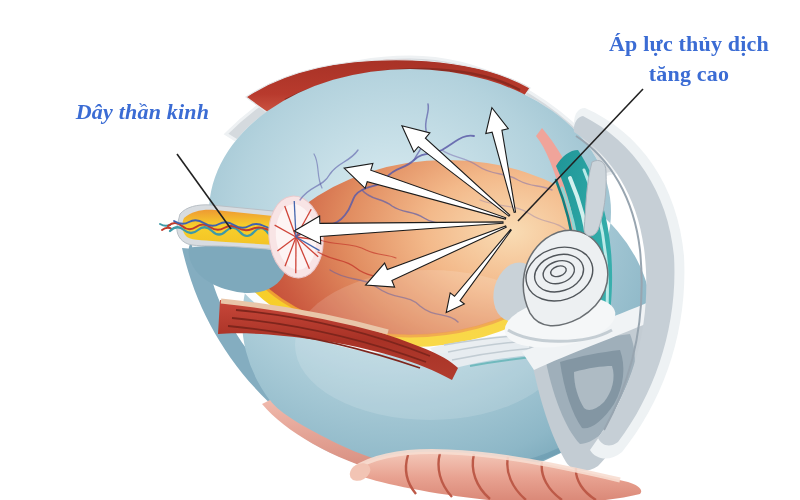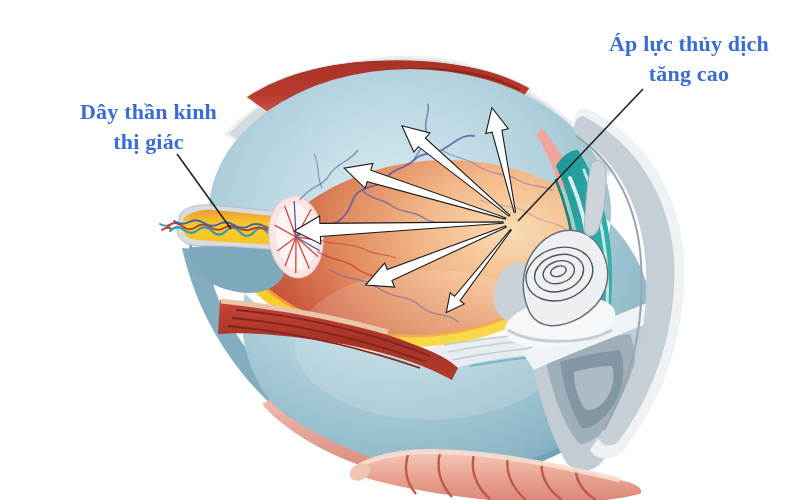--- a/index.html
+++ b/index.html
@@ -221,21 +221,20 @@
     <path d="M354,469 C374,456 406,450 448,452 C500,454 556,465 620,480" fill="none" stroke="#f7ddd0" stroke-width="5" opacity="0.9"></path>
     <ellipse cx="360" cy="472" rx="11" ry="8" transform="rotate(-30 360 472)" fill="#f2c4b4"></ellipse>
   </g>
 
   <g stroke="#222222" stroke-width="1.6">
     <line x1="177" y1="154" x2="231" y2="229"></line>
     <line x1="643" y1="89" x2="518" y2="221"></line>
   </g>
 </svg>
 
-<div class="label" style="left:46px;top:97px;width:205px;">
+<div class="label" style="left:40px;top:97px;width:205px;font-style:italic;">
   <span>Dây thần kinh</span>
-  <span>thị giác</span>
 </div>
 <div class="label" style="left:575px;top:29px;width:228px;">
   <span>Áp lực thủy dịch</span>
   <span>tăng cao</span>
 </div>
 </div>
 
 </body></html>

